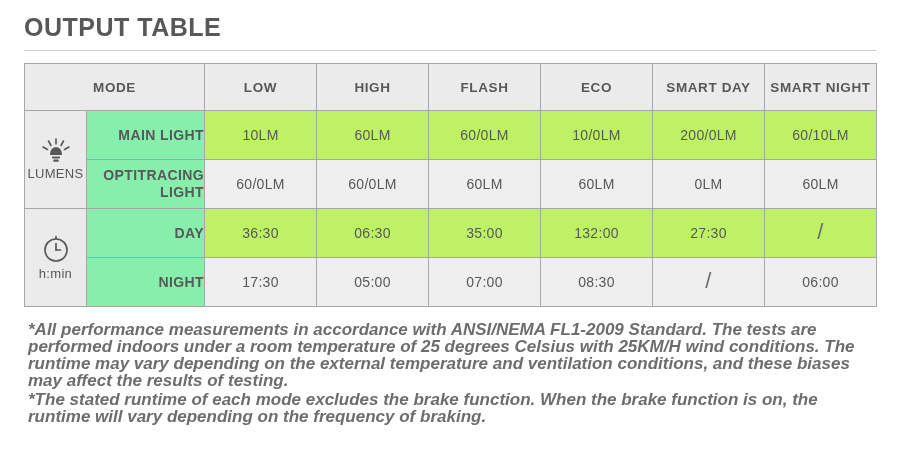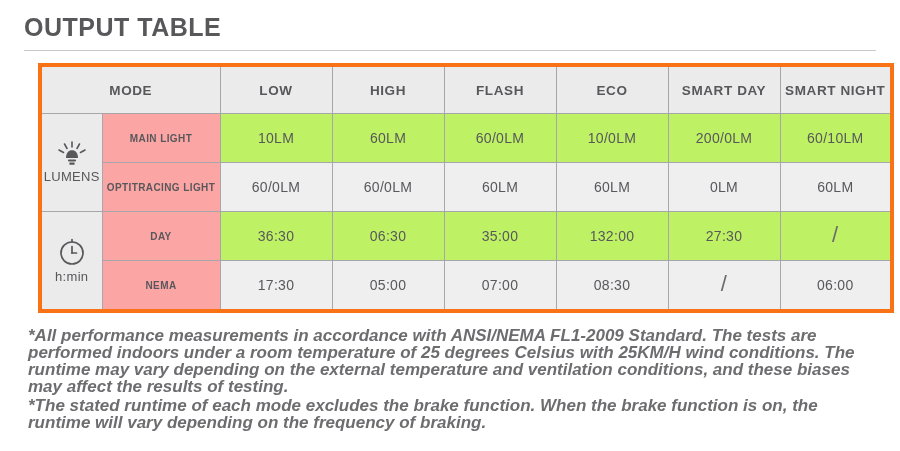--- a/index.html
+++ b/index.html
@@ -40,22 +40,21 @@
   }
 
   
   .table-wrap {
     margin: 12px 24px 0 24px;
   }
   table.output {
     border-collapse: collapse;
     width: 852px;
     table-layout: fixed;
-    border: 4px solid #f97316;
-    margin-left: 14px;
+    border: 1px solid #f97316;
   }
   table.output td, table.output th {
     border: 1px solid #a7a7ab;
     text-align: center;
     vertical-align: middle;
     font-size: 13.5px;
     color: #58585b;
     padding: 0;
   }
   thead th {
@@ -65,25 +64,26 @@
     font-size: 14px;
     letter-spacing: 0.6px;
     line-height: 17px;
   }
   
   col.c-icon  { width: 62px; }
   col.c-row   { width: 118px; }
   col.c-data  { width: 112px; }
 
   tbody td.rowlabel {
-    background: #fca5a5;
-    font-weight: bold;
-    font-size: 10px;
+    background: #86efac;
+    font-weight: bold;
+    font-size: 14px;
     line-height: 17px;
     letter-spacing: 0.4px;
+    text-align: right;
   }
   tbody td.iconcell {
     background: #ebebec;
     width: 62px;
   }
   tbody td.datacell {
     background: #bef264;
     font-size: 14px;
     letter-spacing: 0.3px;
     height: 48px;
@@ -219,21 +219,21 @@
           </td>
           <td class="rowlabel">DAY</td>
           <td class="datacell">36:30</td>
           <td class="datacell">06:30</td>
           <td class="datacell">35:00</td>
           <td class="datacell">132:00</td>
           <td class="datacell">27:30</td>
           <td class="datacell"><span class="slash">/</span></td>
         </tr>
         <tr>
-          <td class="rowlabel">NEMA</td>
+          <td class="rowlabel">NIGHT</td>
           <td class="datacell alt">17:30</td>
           <td class="datacell alt">05:00</td>
           <td class="datacell alt">07:00</td>
           <td class="datacell alt">08:30</td>
           <td class="datacell alt"><span class="slash">/</span></td>
           <td class="datacell alt">06:00</td>
         </tr>
 
       </tbody>
     </table>

